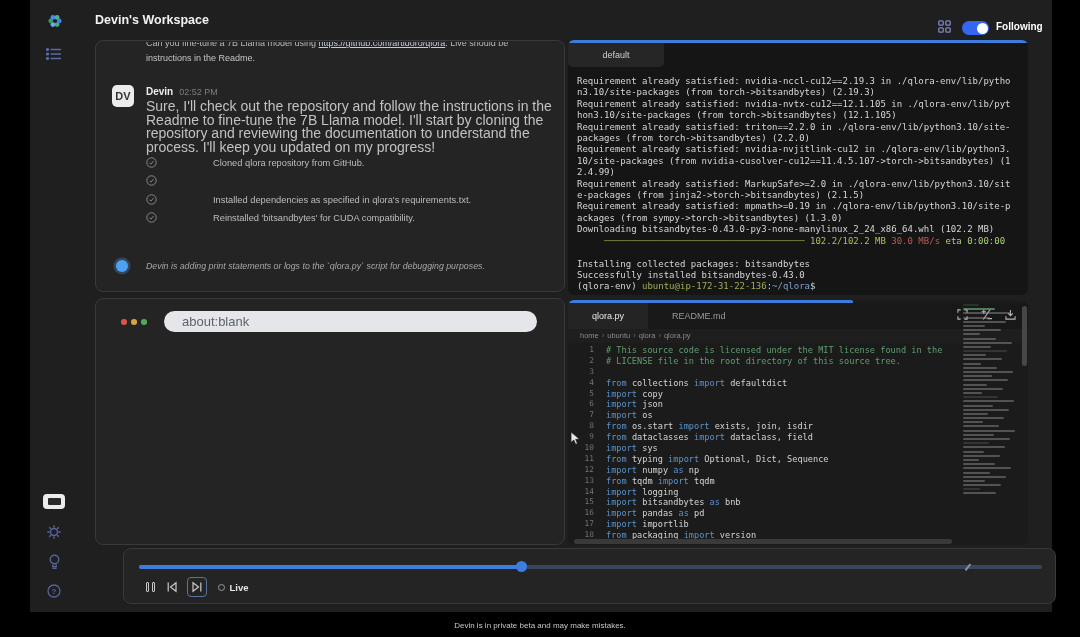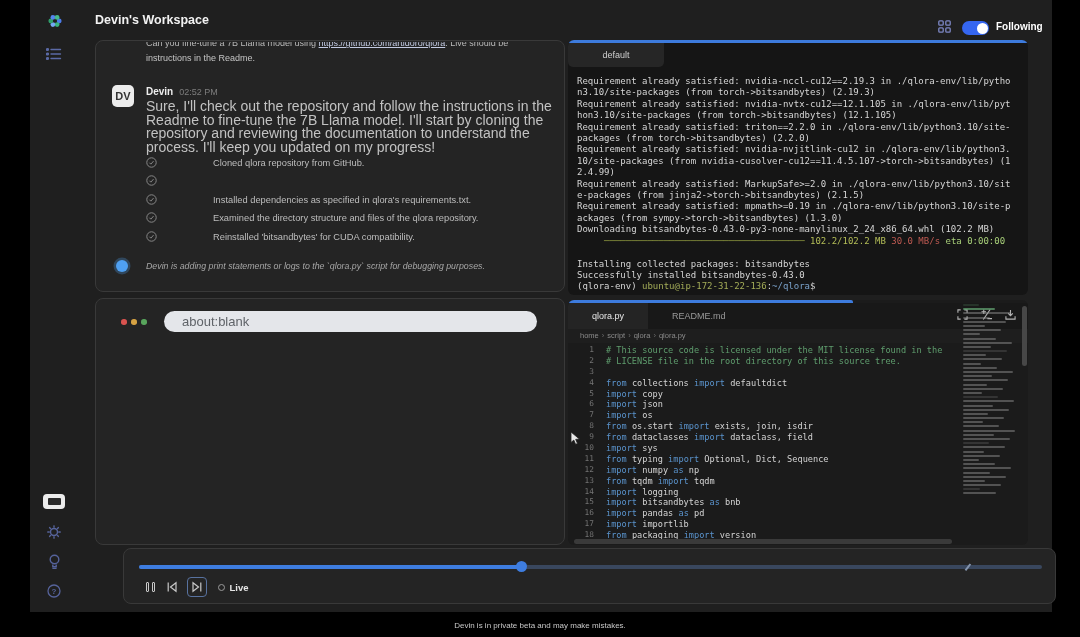--- a/index.html
+++ b/index.html
@@ -208,27 +208,20 @@
               <circle cx="7" cy="7" r="6" fill="none" stroke="#8c8c8c" stroke-width="1.2"></circle>
               <path d="M4.4 7.3l1.8 1.8 3.4-3.9" fill="none" stroke="#8c8c8c" stroke-width="1.2"></path>
             </svg>
             <span>Installed dependencies as specified in qlora's requirements.txt.</span>
           </div>
           <div class="check-item">
             <svg width="11" height="11" viewBox="0 0 14 14">
               <circle cx="7" cy="7" r="6" fill="none" stroke="#8c8c8c" stroke-width="1.2"></circle>
               <path d="M4.4 7.3l1.8 1.8 3.4-3.9" fill="none" stroke="#8c8c8c" stroke-width="1.2"></path>
             </svg>
-            <span>Examined the directory structure and files of the qlora repository.</span>
-          </div>
-          <div class="check-item">
-            <svg width="11" height="11" viewBox="0 0 14 14">
-              <circle cx="7" cy="7" r="6" fill="none" stroke="#8c8c8c" stroke-width="1.2"></circle>
-              <path d="M4.4 7.3l1.8 1.8 3.4-3.9" fill="none" stroke="#8c8c8c" stroke-width="1.2"></path>
-            </svg>
             <span>Reinstalled 'bitsandbytes' for CUDA compatibility.</span>
           </div>
         </div>
 
       <div class="status-row">
         <span class="status-dot"></span>
         <span class="status-text">Devin is adding print statements or logs to the `qlora.py` script for debugging purposes.</span>
       </div>
     </section>
 
@@ -268,21 +261,21 @@
         </span>
         <span>
           <svg width="11" height="11" viewBox="0 0 12 12">
               <g stroke="#b5b5b5" stroke-width="1.2" fill="none">
                 <path d="M1 8v3h10V8"></path>
                 <path d="M6 1v6M3.5 4.8L6 7.3l2.5-2.5"></path>
               </g>
             </svg>
         </span>
       </div>
-      <div class="ed-crumbs"><span>home</span><i>›</i><span>script</span><i>›</i><span>qlora</span><i>›</i><span>qlora.py</span></div>
+      <div class="ed-crumbs"><span>home</span><i>›</i><span>ubuntu</span><i>›</i><span>qlora</span><i>›</i><span>qlora.py</span></div>
       <div class="ed-code">
           <div class="code-row"><span class="ln">1</span><span class="tok-cm"># This source code is licensed under the MIT license found in the</span></div>
           <div class="code-row"><span class="ln">2</span><span class="tok-cm"># LICENSE file in the root directory of this source tree.</span></div>
           <div class="code-row"><span class="ln">3</span></div>
           <div class="code-row"><span class="ln">4</span><span class="tok-kw">from</span><span class="tok-pl"> collections </span><span class="tok-kw">import</span><span class="tok-pl"> defaultdict</span></div>
           <div class="code-row"><span class="ln">5</span><span class="tok-kw">import</span><span class="tok-pl"> copy</span></div>
           <div class="code-row"><span class="ln">6</span><span class="tok-kw">import</span><span class="tok-pl"> json</span></div>
           <div class="code-row"><span class="ln">7</span><span class="tok-kw">import</span><span class="tok-pl"> os</span></div>
           <div class="code-row"><span class="ln">8</span><span class="tok-kw">from</span><span class="tok-pl"> os.start </span><span class="tok-kw">import</span><span class="tok-pl"> exists, join, isdir</span></div>
           <div class="code-row"><span class="ln">9</span><span class="tok-kw">from</span><span class="tok-pl"> dataclasses </span><span class="tok-kw">import</span><span class="tok-pl"> dataclass, field</span></div>

